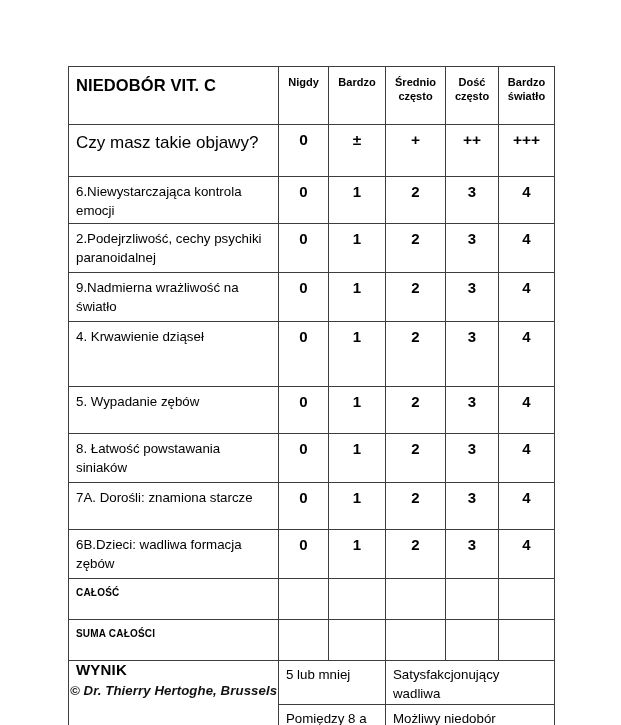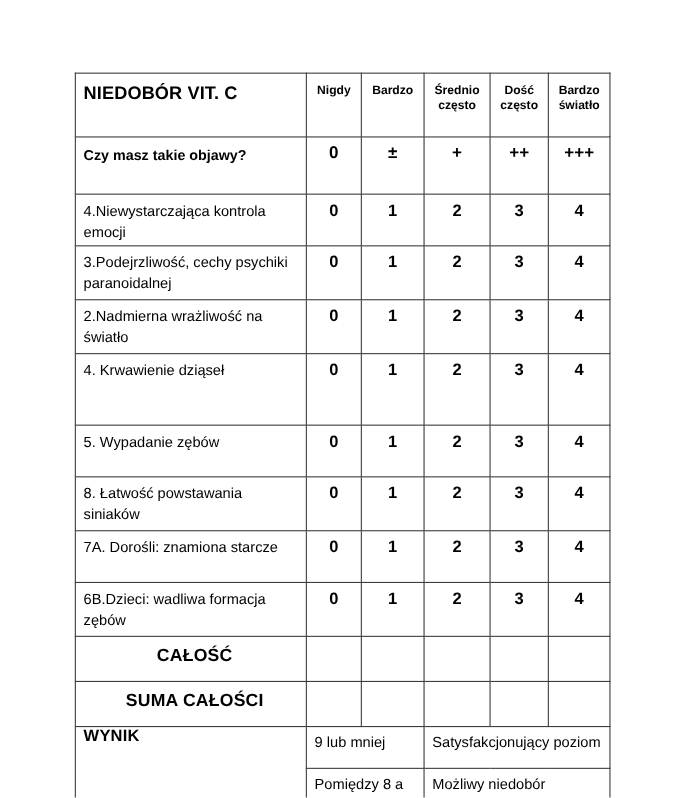--- a/index.html
+++ b/index.html
@@ -65,22 +65,22 @@
     font-weight: bold;
     line-height: 1.23;
     text-align: center;
     padding: 9px 2px 6px 2px !important;
   }
   .row-header td { height: 42px; }
 
   
   .row-symbols td { height: 44px; }
   .sym-label {
-    font-size: 13px;
-    font-weight: bold;
+    font-size: 17px;
+    font-weight: normal;
     line-height: 1.35;
     padding: 7px 0 0 7px !important;
   }
   .sym-val {
     font-size: 15.5px;
     font-weight: bold;
     text-align: center;
     padding: 6px 0 0 0 !important;
     line-height: 1.2;
   }
@@ -100,26 +100,25 @@
     line-height: 1.2;
   }
 
   .h40 td { height: 40px; }
   .h42 td { height: 42px; }
   .h58 td { height: 58px; }
   .h40b td { height: 40px; margin-left: 42px; }
 
   
   .tot-label {
-    font-size: 16px;
+    font-size: 10px;
     font-weight: bold;
     line-height: 1.2;
     padding: 8px 0 0 7px !important;
     letter-spacing: 0.2px;
-    text-align: center;
   }
   .row-total td { height: 32px; }
 
   
   .wynik-label {
     font-size: 15px;
     font-weight: bold;
     vertical-align: middle;
     text-align: left;
     padding: 0 0 0 7px !important;
@@ -179,39 +178,39 @@
       <tr class="row-symbols">
         <td class="sym-label">Czy masz takie objawy?</td>
         <td class="sym-val">0</td>
         <td class="sym-val">±</td>
         <td class="sym-val">+</td>
         <td class="sym-val">++</td>
         <td class="sym-val">+++</td>
       </tr>
 
       <tr class="h40">
-        <td class="q-label">4.Niewystarczająca kontrola emocji</td>
-        <td class="q-val">0</td>
-        <td class="q-val">1</td>
-        <td class="q-val">2</td>
-        <td class="q-val">3</td>
-        <td class="q-val">4</td>
-      </tr>
-
-      <tr class="h42">
-        <td class="q-label">3.Podejrzliwość, cechy psychiki paranoidalnej</td>
-        <td class="q-val">0</td>
-        <td class="q-val">1</td>
-        <td class="q-val">2</td>
-        <td class="q-val">3</td>
-        <td class="q-val">4</td>
-      </tr>
-
-      <tr class="h42">
-        <td class="q-label">2.Nadmierna wrażliwość na światło</td>
+        <td class="q-label">6.Niewystarczająca kontrola emocji</td>
+        <td class="q-val">0</td>
+        <td class="q-val">1</td>
+        <td class="q-val">2</td>
+        <td class="q-val">3</td>
+        <td class="q-val">4</td>
+      </tr>
+
+      <tr class="h42">
+        <td class="q-label">2.Podejrzliwość, cechy psychiki paranoidalnej</td>
+        <td class="q-val">0</td>
+        <td class="q-val">1</td>
+        <td class="q-val">2</td>
+        <td class="q-val">3</td>
+        <td class="q-val">4</td>
+      </tr>
+
+      <tr class="h42">
+        <td class="q-label">9.Nadmierna wrażliwość na światło</td>
         <td class="q-val">0</td>
         <td class="q-val">1</td>
         <td class="q-val">2</td>
         <td class="q-val">3</td>
         <td class="q-val">4</td>
       </tr>
 
       <tr class="h58">
         <td class="q-label">4. Krwawienie dziąseł</td>
         <td class="q-val">0</td>
@@ -270,26 +269,27 @@
         <td class="tot-label">SUMA CAŁOŚCI</td>
         <td></td>
         <td></td>
         <td></td>
         <td></td>
         <td></td>
       </tr>
 
       <tr class="wr1">
         <td class="wynik-label" rowspan="3">WYNIK</td>
-        <td class="wynik-range" colspan="2">9 lub mniej</td>
-        <td class="wynik-desc" colspan="3">Satysfakcjonujący poziom</td>
+        <td class="wynik-range" colspan="2">5 lub mniej</td>
+        <td class="wynik-desc" colspan="3">Satysfakcjonujący wadliwa</td>
       </tr>
 
       <tr class="wr2">
         <td class="wynik-range" colspan="2">Pomiędzy 8 a 14</td>
         <td class="wynik-desc" colspan="3">Możliwy niedobór witaminy C</td>
       </tr>
 
     </tbody>
   </table>
 
+  <div class="credit">© Dr. Thierry Hertoghe, Brussels</div>
 
 </div>
 
 </body></html>

